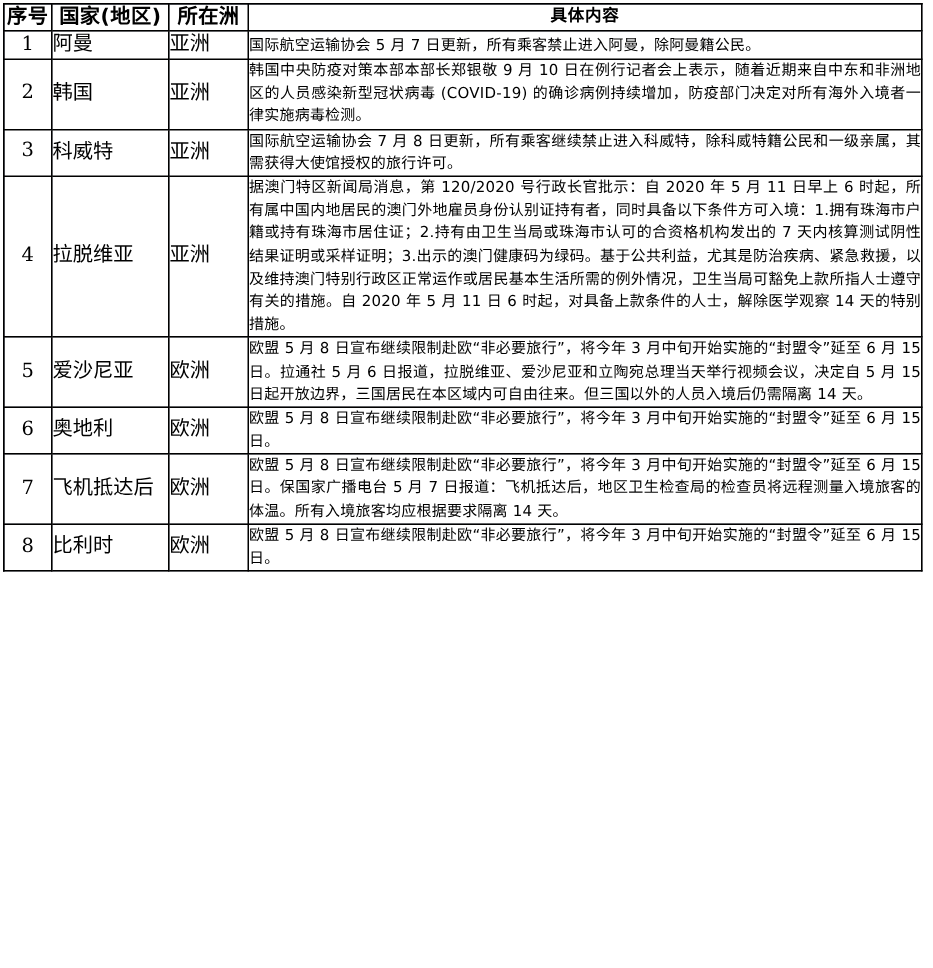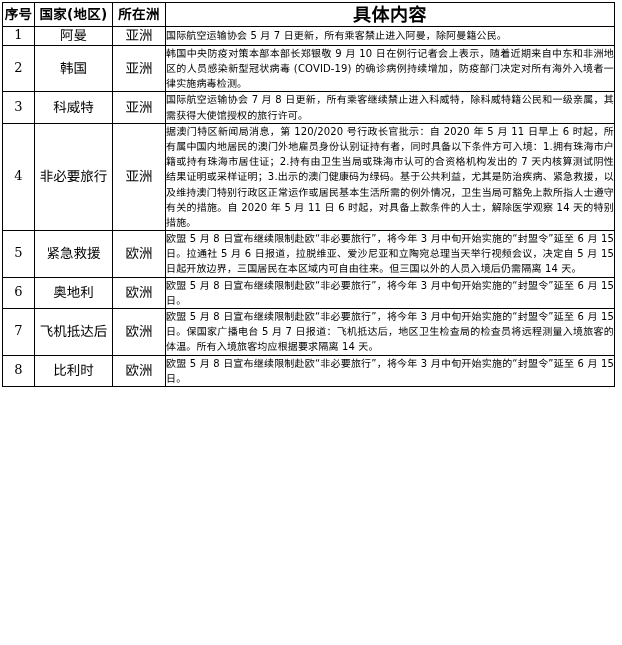--- a/index.html
+++ b/index.html
@@ -43,33 +43,34 @@
 
   th.head-cell {
     text-align: center;
     font-weight: bold;
     font-size: 13.5px;
     line-height: 1.28;
     padding: 3px 2px;
     letter-spacing: 0.3px;
   }
   th.head-content {
-    font-size: 18px;
+    font-size: 11px;
     letter-spacing: 0.5px;
+    font-family: Liberation Mono, monospace;
   }
 
   td.seq-cell {
     text-align: center;
     font-size: 13px;
     line-height: 1.3;
     font-family: "DejaVu Serif", "Liberation Serif", serif;
   }
   td.country-cell,
   td.continent-cell {
-    text-align: center;
+    text-align: left;
     font-size: 13.5px;
     line-height: 1.32;
     padding: 2px 3px;
     word-break: break-all;
   }
   td.content-cell {
     text-align: justify;
     text-align-last: left;
     font-size: 10px;
     line-height: 1.52;
@@ -111,27 +112,27 @@
         <td class="content-cell">韩国中央防疫对策本部本部长郑银敬 9 月 10 日在例行记者会上表示，随着近期来自中东和非洲地区的人员感染新型冠状病毒 (COVID-19) 的确诊病例持续增加，防疫部门决定对所有海外入境者一律实施病毒检测。</td>
       </tr>
       <tr>
         <td class="seq-cell">3</td>
         <td class="country-cell">科威特</td>
         <td class="continent-cell">亚洲</td>
         <td class="content-cell">国际航空运输协会 7 月 8 日更新，所有乘客继续禁止进入科威特，除科威特籍公民和一级亲属，其需获得大使馆授权的旅行许可。</td>
       </tr>
       <tr>
         <td class="seq-cell">4</td>
-        <td class="country-cell">非必要旅行</td>
+        <td class="country-cell">拉脱维亚</td>
         <td class="continent-cell">亚洲</td>
         <td class="content-cell">据澳门特区新闻局消息，第 120/2020 号行政长官批示：自 2020 年 5 月 11 日早上 6 时起，所有属中国内地居民的澳门外地雇员身份认别证持有者，同时具备以下条件方可入境：1.拥有珠海市户籍或持有珠海市居住证；2.持有由卫生当局或珠海市认可的合资格机构发出的 7 天内核算测试阴性结果证明或采样证明；3.出示的澳门健康码为绿码。基于公共利益，尤其是防治疾病、紧急救援，以及维持澳门特别行政区正常运作或居民基本生活所需的例外情况，卫生当局可豁免上款所指人士遵守有关的措施。自 2020 年 5 月 11 日 6 时起，对具备上款条件的人士，解除医学观察 14 天的特别措施。</td>
       </tr>
       <tr>
         <td class="seq-cell">5</td>
-        <td class="country-cell">紧急救援</td>
+        <td class="country-cell">爱沙尼亚</td>
         <td class="continent-cell">欧洲</td>
         <td class="content-cell">欧盟 5 月 8 日宣布继续限制赴欧“非必要旅行”，将今年 3 月中旬开始实施的“封盟令”延至 6 月 15 日。拉通社 5 月 6 日报道，拉脱维亚、爱沙尼亚和立陶宛总理当天举行视频会议，决定自 5 月 15 日起开放边界，三国居民在本区域内可自由往来。但三国以外的人员入境后仍需隔离 14 天。</td>
       </tr>
       <tr>
         <td class="seq-cell">6</td>
         <td class="country-cell">奥地利</td>
         <td class="continent-cell">欧洲</td>
         <td class="content-cell">欧盟 5 月 8 日宣布继续限制赴欧“非必要旅行”，将今年 3 月中旬开始实施的“封盟令”延至 6 月 15 日。</td>
       </tr>
       <tr>

